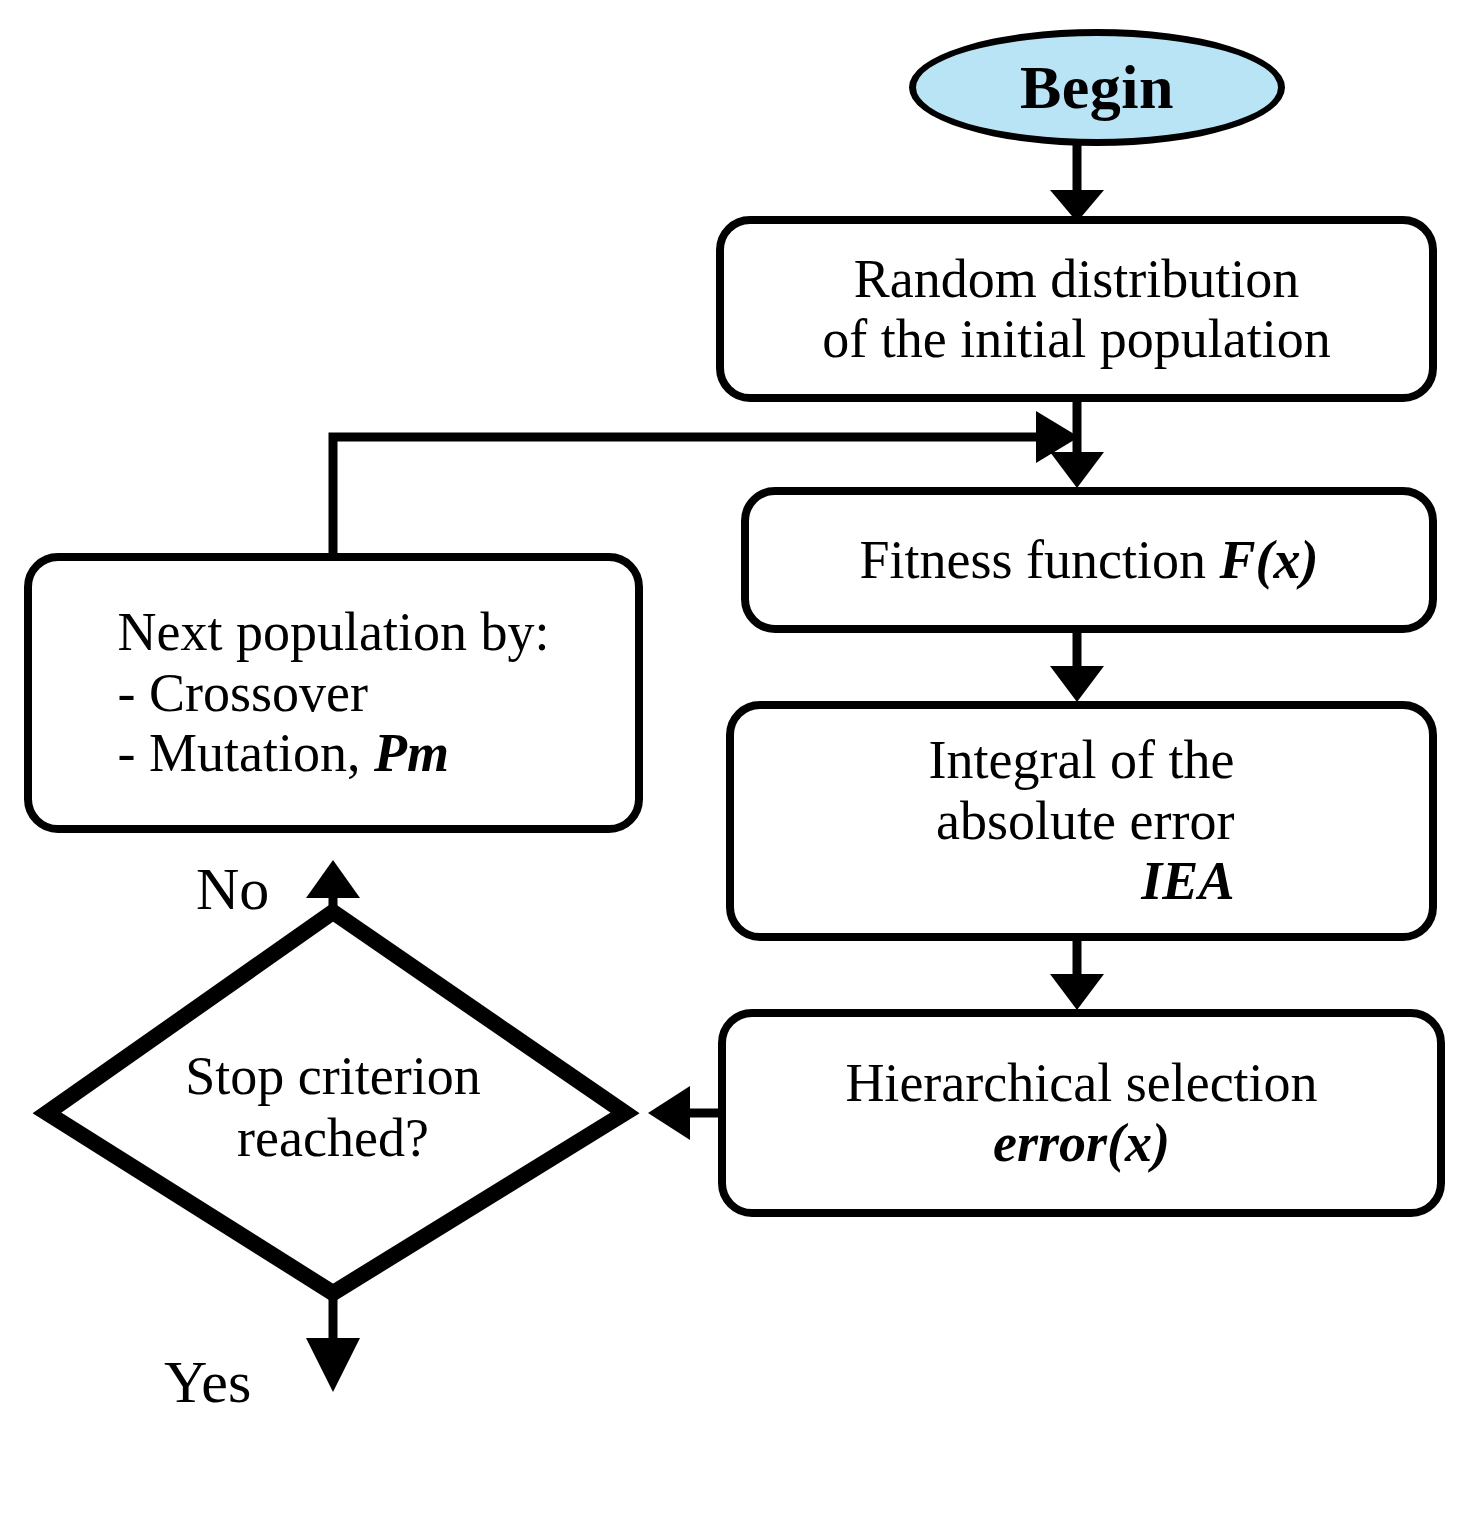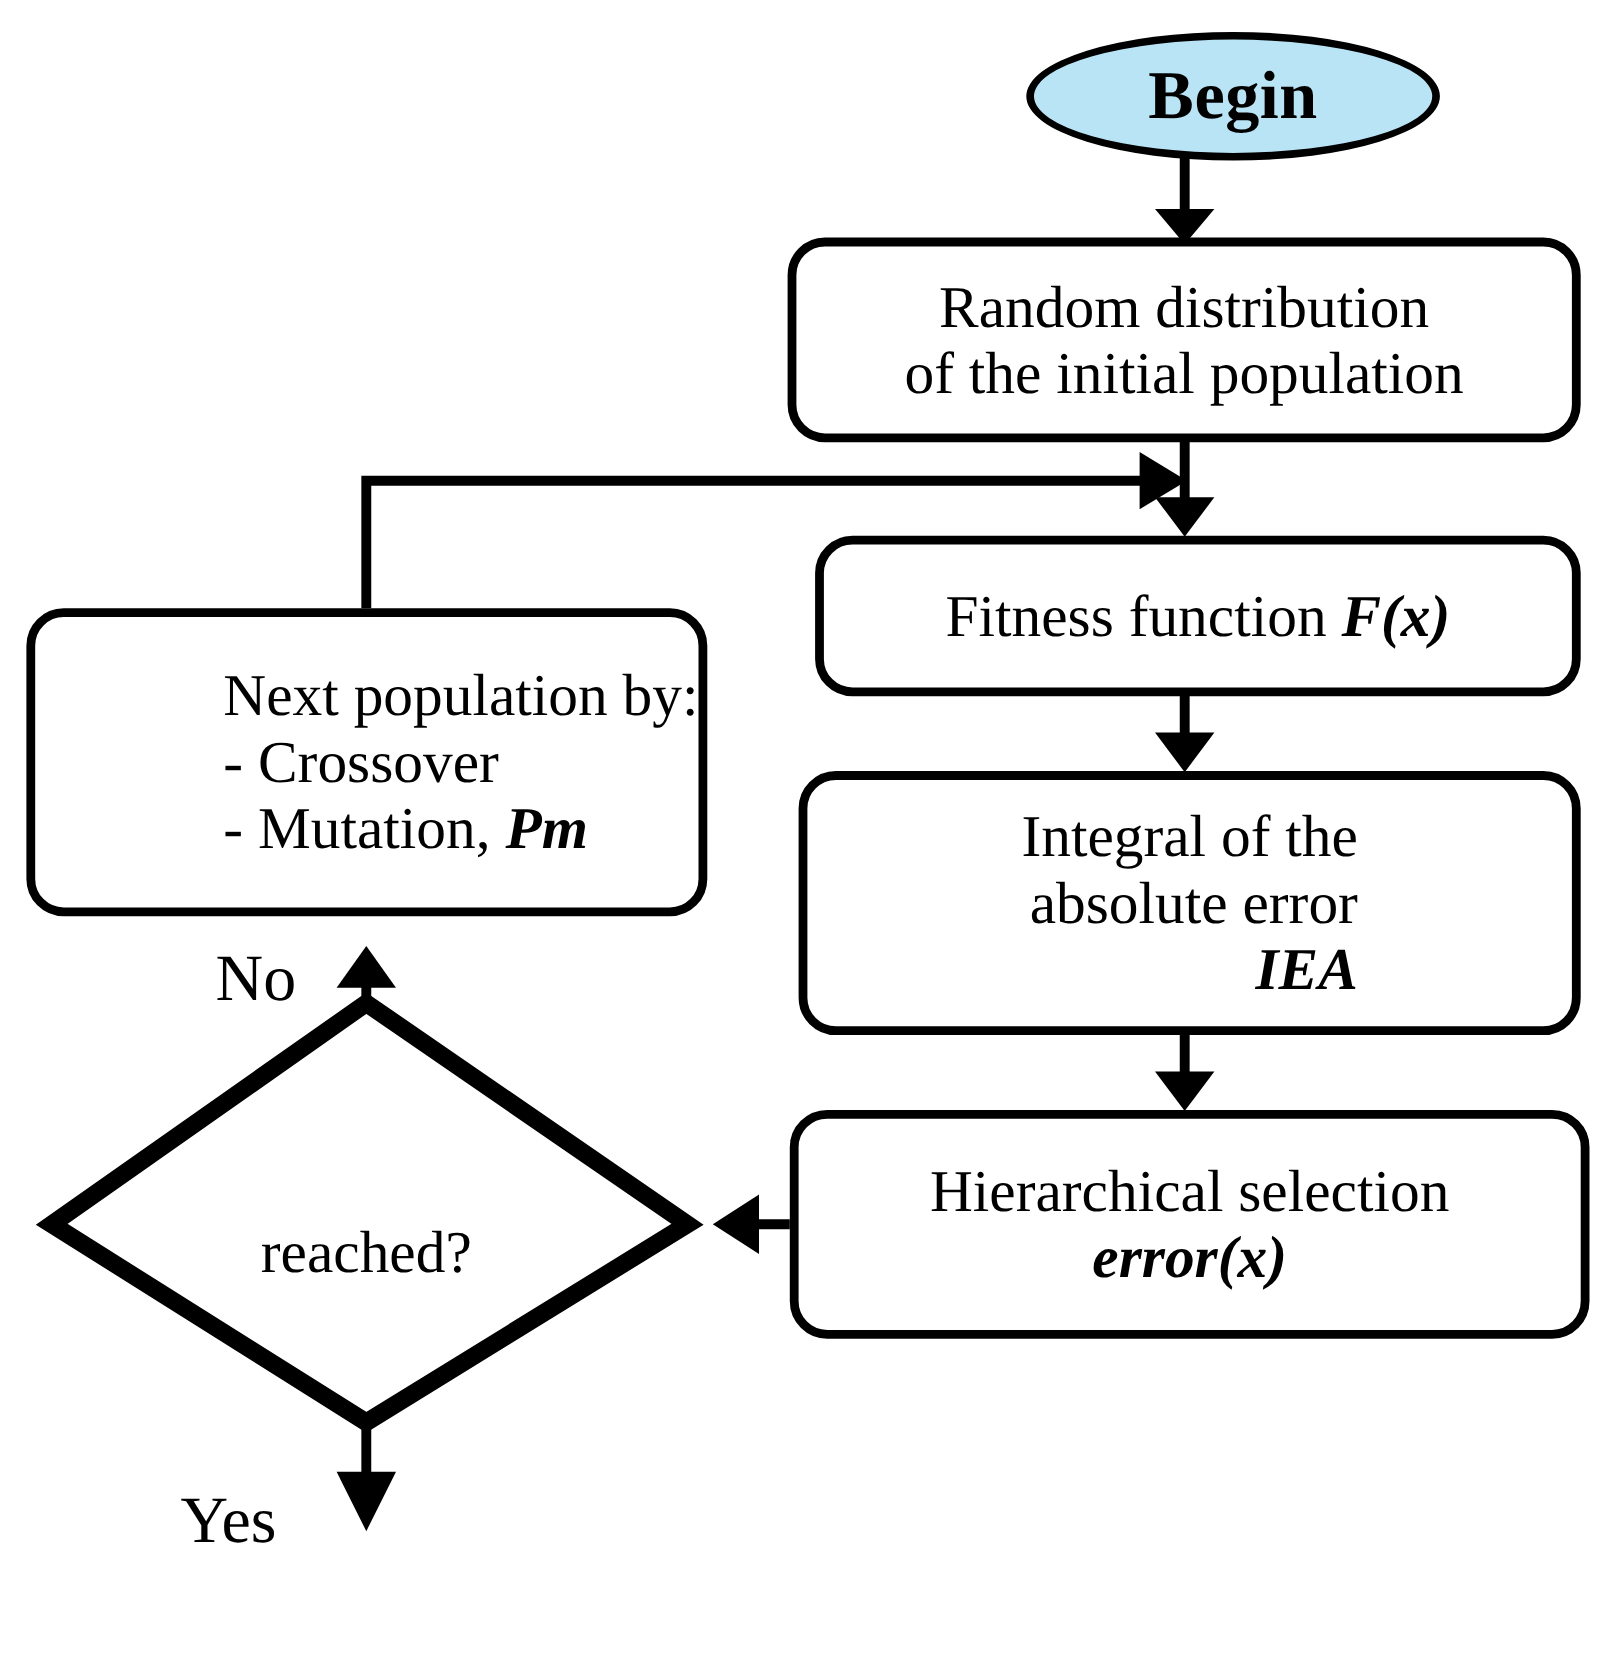--- a/index.html
+++ b/index.html
@@ -44,21 +44,21 @@
     font-size: 62px;
     letter-spacing: 0.5px;
   }
   .process {
     background: #ffffff;
     border: 8px solid #000000;
     border-radius: 34px;
     font-size: 54px;
   }
   .process.left-align {
-    justify-content: flex-end;
+    justify-content: center;
     text-align: left;
   }
   .decision-label {
     position: absolute;
     font-size: 60px;
     color: #000000;
     white-space: nowrap;
   }
   .diamond-text {
     position: absolute;
@@ -126,21 +126,21 @@
       <line x1="333" y1="912" x2="333" y2="884" stroke="#000000" stroke-width="9"></line>
       <polygon points="306,898 360,898 333,860" fill="#000000"></polygon>
     </g>
 
     <g>
       <line x1="333" y1="1293" x2="333" y2="1348" stroke="#000000" stroke-width="9"></line>
       <polygon points="306,1338 360,1338 333,1392" fill="#000000"></polygon>
     </g>
   </svg>
 
-  <div class="node terminal" style="left:933px; top:29px; width:376px; height:117px;text-align:right;">
+  <div class="node terminal" style="left:909px; top:29px; width:376px; height:117px;text-align:right;">
     <span>Begin</span>
   </div>
 
   <div class="node process" style="left:741px; top:487px; width:696px; height:146px;">
     <span>
       <span class="nowrap">Fitness function </span><span class="bi">F(x)</span>
     </span>
   </div>
 
   <div class="node process" style="left:716px; top:216px; width:721px; height:186px;">
@@ -167,21 +167,21 @@
 
   <div class="node process left-align" style="left:24px; top:553px; width:619px; height:280px;">
     <span>
       <span class="nowrap">Next population by:</span><br>
       <span class="nowrap">- Crossover</span><br>
       <span class="nowrap">- Mutation, </span><span class="bi">Pm</span>
     </span>
   </div>
 
   <div class="diamond-text">
-    <br>
+    <span class="nowrap">Stop criterion</span><br>
     <span class="nowrap">reached?</span>
   </div>
 
   <div class="decision-label" style="left:196px; top:855px;">No</div>
 
   <div class="decision-label" style="left:164px; top:1306px;margin-top:42px;">Yes</div>
 
 
 </div>
 

